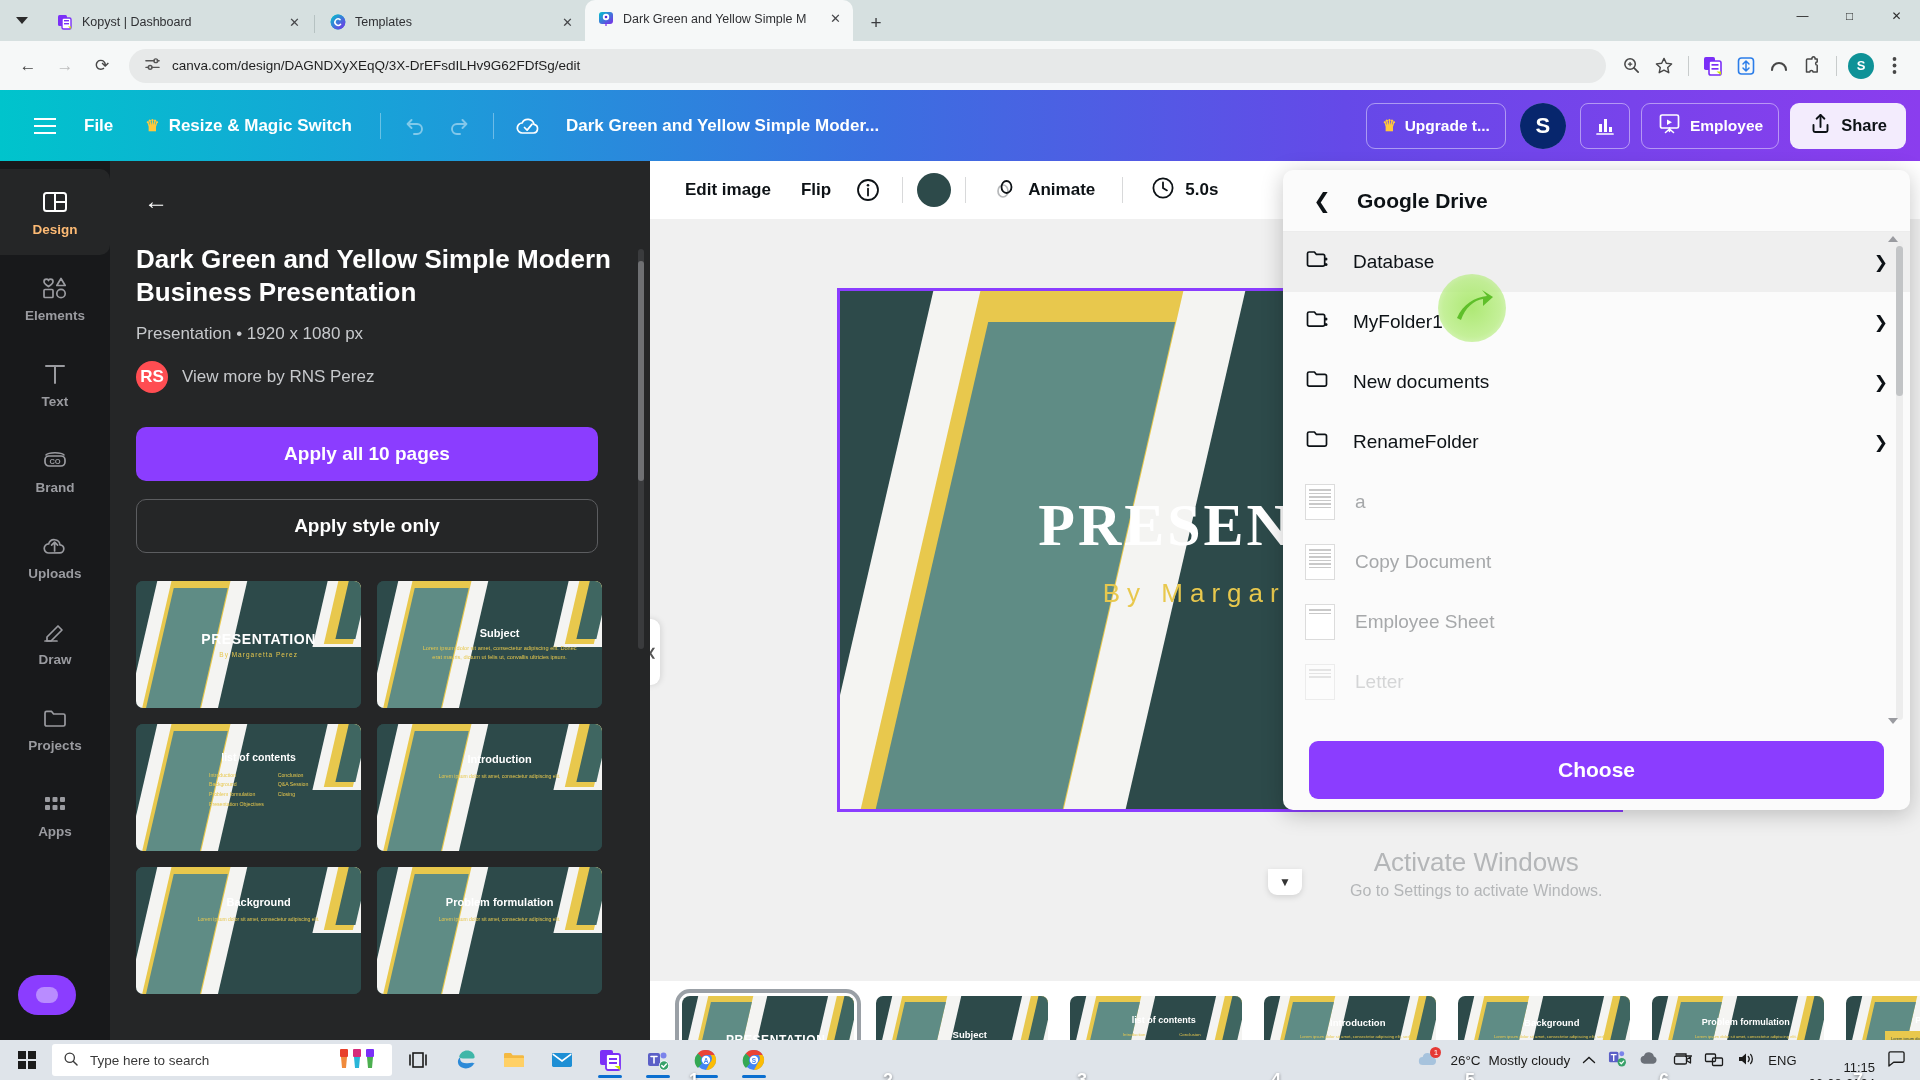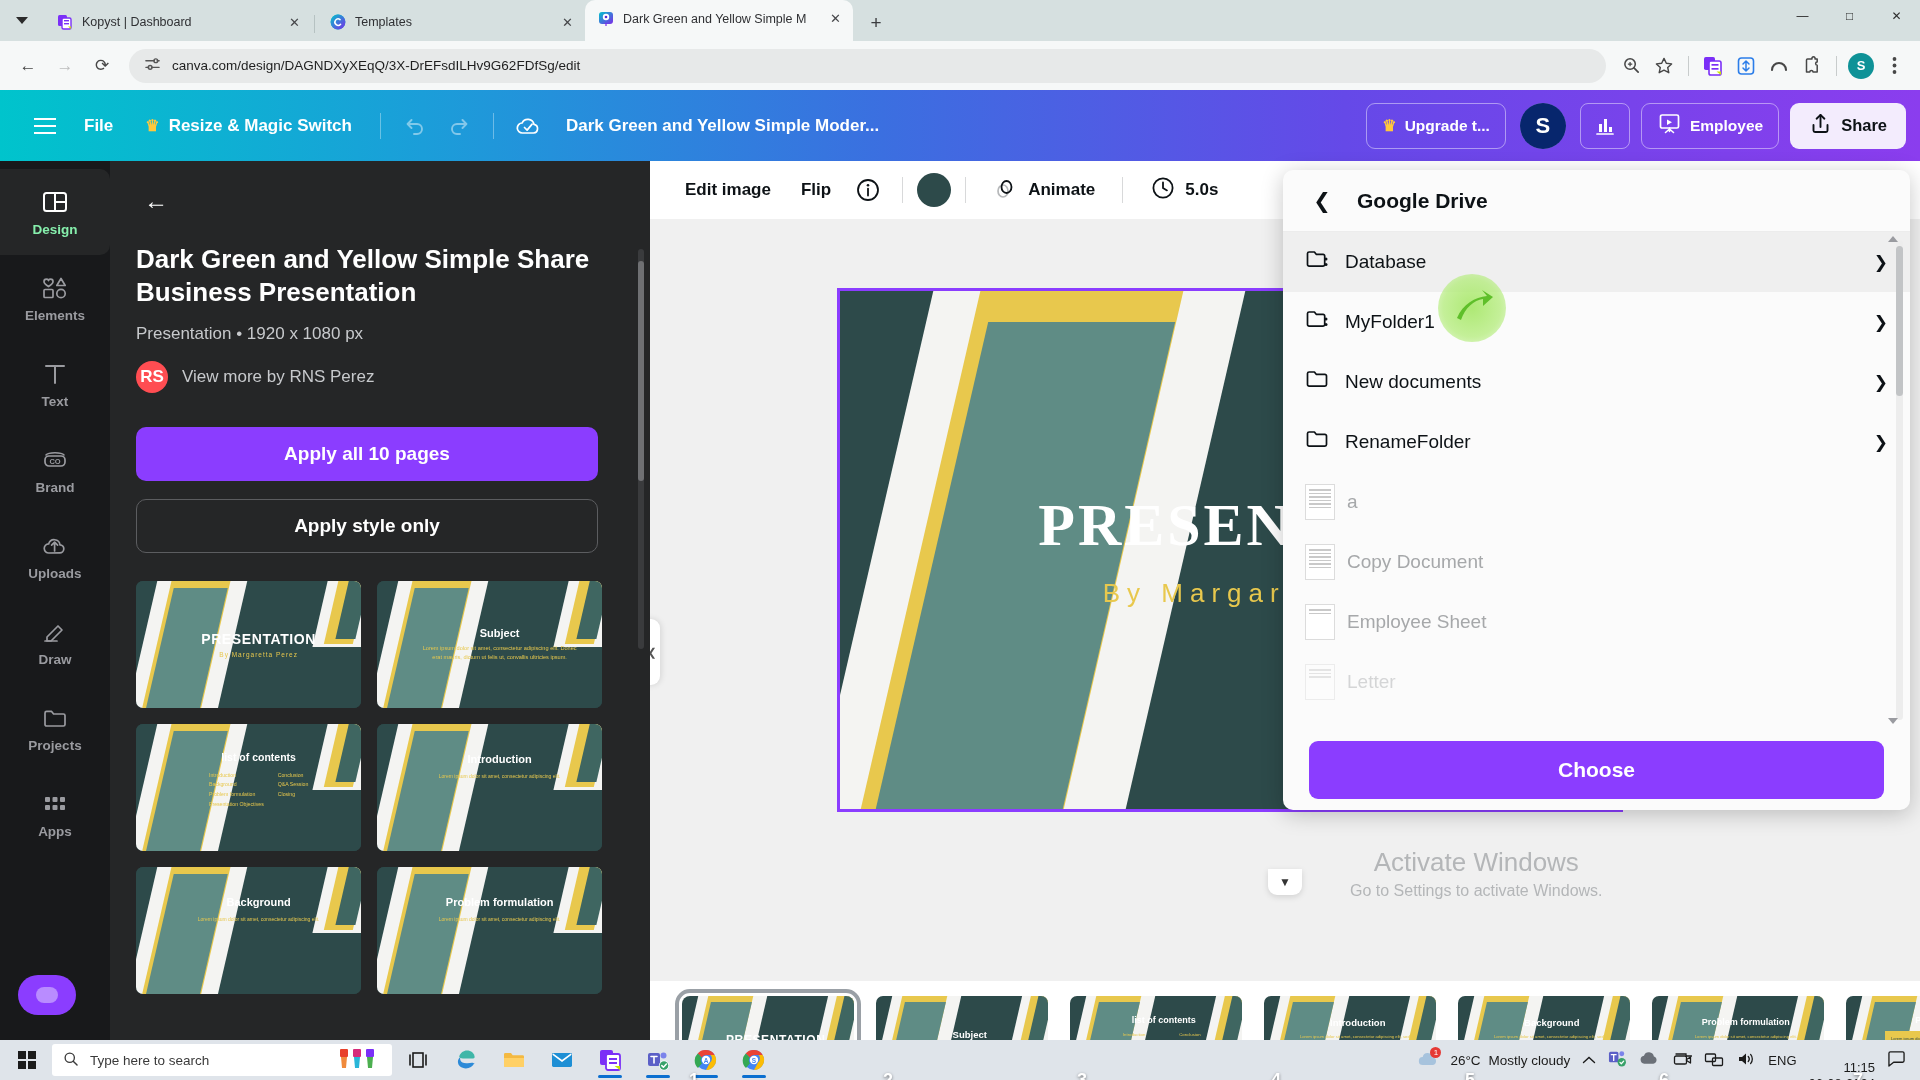--- a/index.html
+++ b/index.html
@@ -117,21 +117,21 @@
 
   
   .rail {
     position: absolute; top: 161px; left: 0; width: 110px; height: 899px;
     background: #18191b; padding-top: 8px;
   }
   .rail-item {
     width: 110px; height: 86px; display: flex; flex-direction: column; align-items: center;
     justify-content: center; gap: 5px; color: #9a9ba0; font-size: 13.5px; font-weight: bold;
   }
-  .rail-item.active { background: #252627; color: #86efac; border-radius: 0 10px 10px 0; }
+  .rail-item.active { background: #252627; color: #fdba74; border-radius: 0 10px 10px 0; }
   .rail-ico { height: 30px; display: flex; align-items: center; justify-content: center; }
 
   
   .panel {
     position: absolute; top: 161px; left: 110px; width: 540px; height: 899px;
     background: #252627; padding: 20px 26px 0 26px; overflow: hidden;
   }
   .back-arrow { width: 40px; height: 40px; display: flex; align-items: center; justify-content: center;
     color: #fff; font-size: 24px; margin-bottom: 22px; }
   .panel-title { color: #fff; font-size: 26px; font-weight: bold; line-height: 1.28; margin-bottom: 14px; }
@@ -239,21 +239,21 @@
     position: absolute; top: 170px; left: 1283px; width: 627px; height: 640px;
     background: #fbfbfb; border-radius: 10px; box-shadow: 0 4px 22px rgba(0,0,0,.22);
     z-index: 40; overflow: hidden;
   }
   .gd-head { height: 62px; display: flex; align-items: center; padding: 0 22px; gap: 18px;
     border-bottom: 1px solid #ececec; }
   .gd-back { width: 34px; height: 34px; display: flex; align-items: center; justify-content: center;
     color: #0d1216; font-size: 21px; }
   .gd-title { font-size: 21px; font-weight: bold; color: #0d1216; }
   .gd-list { position: relative; height: 498px; overflow: hidden; }
-  .gd-row { height: 60px; display: flex; align-items: center; padding: 0 22px; gap: 12px; }
+  .gd-row { height: 60px; display: flex; align-items: center; padding: 0 22px; gap: 20px; }
   .gd-row.hl { background: #efefef; }
   .gd-row .label { flex: 1 1 auto; font-size: 19px; color: #0d1216; }
   .gd-row.dim .label { color: #a6a8aa; }
   .gd-chev { color: #0d1216; font-size: 17px; }
   .file-ico { width: 30px; height: 36px; background: #fff; border: 1px solid #dcdcdc;
     flex: 0 0 30px; display: flex; flex-direction: column; gap: 2px; padding: 4px 3px; }
   .file-ico i { display: block; height: 1.5px; background: #c9c9c9; }
   .gd-scroll { position: absolute; right: 7px; top: 8px; width: 7px; height: 480px; }
   .gd-scroll .track { position: absolute; inset: 0; background: #ededed; border-radius: 4px; }
   .gd-scroll .thumbn { position: absolute; top: 6px; left: 0; width: 7px; height: 150px;
@@ -577,21 +577,21 @@
       <span>Apps</span>
     </div>
   </div>
 
   <div style="position:absolute;left:18px;top:975px;width:58px;height:40px;border-radius:20px;background:#8b3dff;z-index:45;display:flex;align-items:center;justify-content:center;">
     <div style="width:22px;height:16px;border-radius:10px;background:#b98cff;"></div>
   </div>
 
   <div class="panel">
     <div class="back-arrow">←</div>
-    <div class="panel-title">Dark Green and Yellow Simple Share Business Presentation</div>
+    <div class="panel-title">Dark Green and Yellow Simple Modern Business Presentation</div>
     <div class="panel-sub">Presentation • 1920 x 1080 px</div>
     <div class="author">
       <span class="author-av">RS</span>
       <span class="author-name">View more by RNS Perez</span>
     </div>
     <div class="btn-primary">Apply all 10 pages</div>
     <div class="btn-outline">Apply style only</div>
     <div class="thumb-grid">
 
       <div class="tmb">

